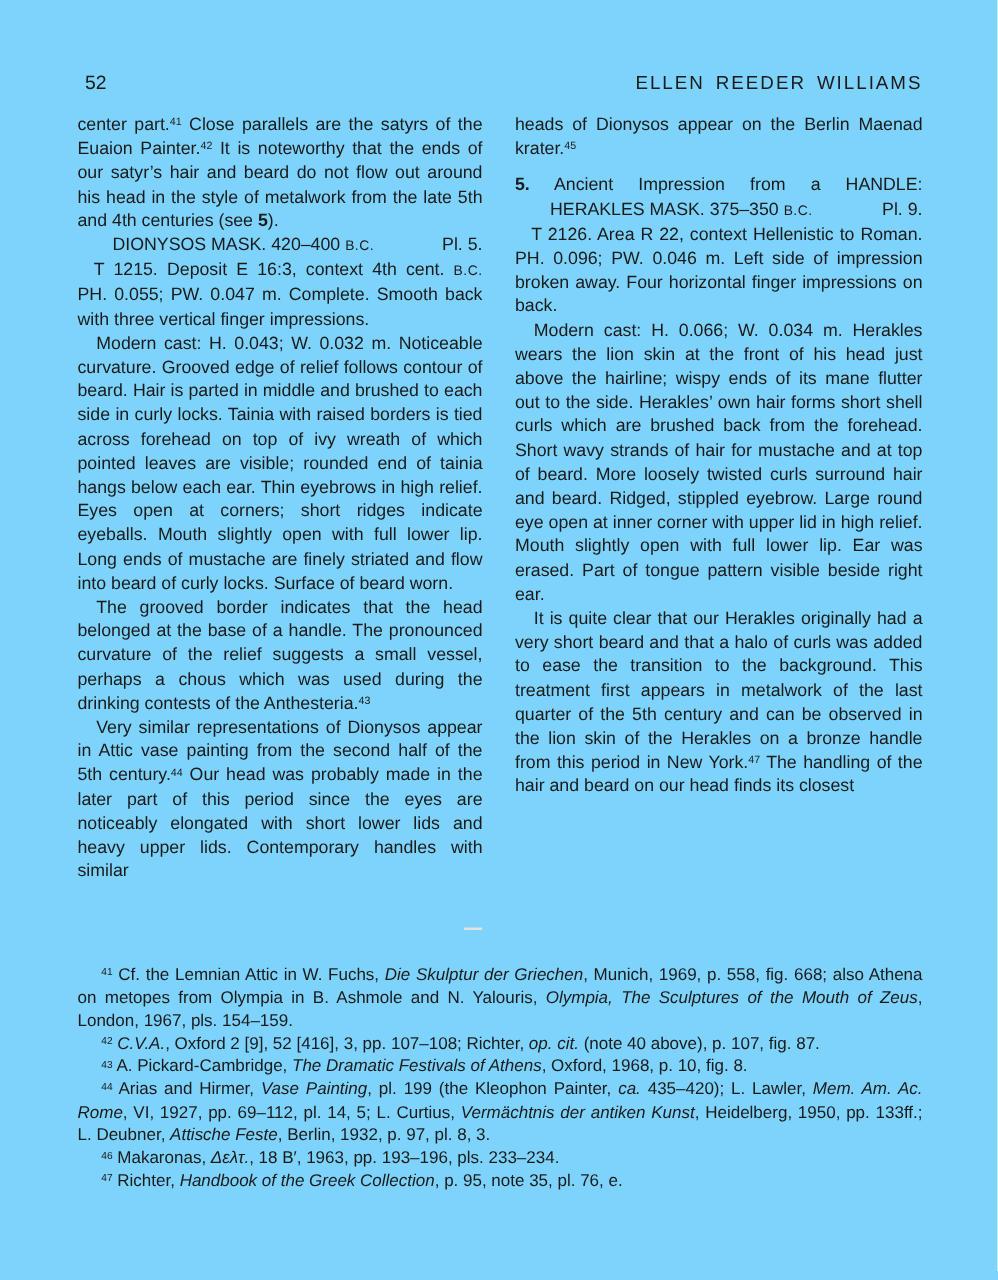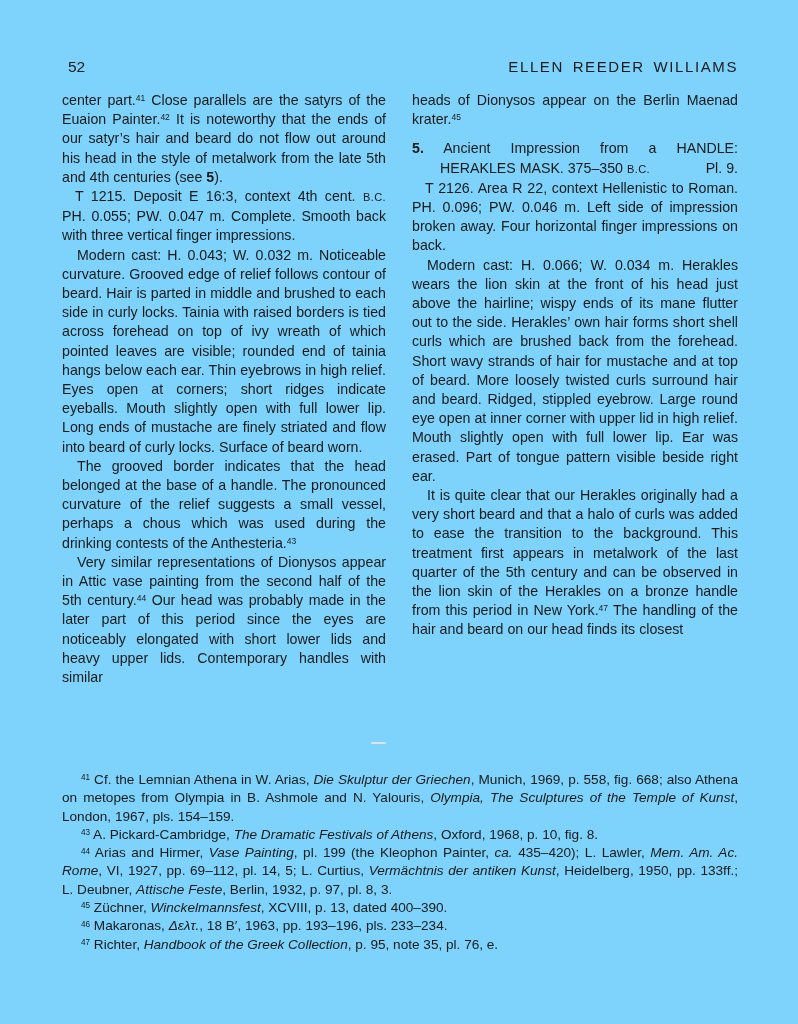--- a/index.html
+++ b/index.html
@@ -103,20 +103,24 @@
 <div class="page">
 
   <div class="header">
     <span class="pagenum">52</span>
     <span class="running-head">ELLEN REEDER WILLIAMS</span>
   </div>
 
   <div class="columns">
     <div class="col col-left">
         <div class="para cont"><span>center part.</span><sup class="sup">41</sup><span> Close parallels are the satyrs of the Euaion Painter.</span><sup class="sup">42</sup><span> It is noteworthy that the ends of our satyr’s hair and beard do not flow out around his head in the style of metalwork from the late 5th and 4th centuries (see </span><span class="bold">5</span><span>).</span></div>
+        <div class="para entry-sub">
+          <span><span>DIONYSOS MASK. 420–400 </span><span class="sc">B.C.</span></span>
+          <span><span>Pl. 5.</span></span>
+        </div>
         <div class="para entry-body"><span>T 1215. Deposit E 16:3, context 4th cent. </span><span class="sc">B.C.</span><span> PH. 0.055; PW. 0.047 m. Complete. Smooth back with three vertical finger impressions.</span></div>
         <div class="para indent"><span>Modern cast: H. 0.043; W. 0.032 m. Noticeable curvature. Grooved edge of relief follows contour of beard. Hair is parted in middle and brushed to each side in curly locks. Tainia with raised borders is tied across forehead on top of ivy wreath of which pointed leaves are visible; rounded end of tainia hangs below each ear. Thin eyebrows in high relief. Eyes open at corners; short ridges indicate eyeballs. Mouth slightly open with full lower lip. Long ends of mustache are finely striated and flow into beard of curly locks. Surface of beard worn.</span></div>
         <div class="para indent"><span>The grooved border indicates that the head belonged at the base of a handle. The pronounced curvature of the relief suggests a small vessel, perhaps a chous which was used during the drinking contests of the Anthesteria.</span><sup class="sup">43</sup></div>
         <div class="para indent"><span>Very similar representations of Dionysos appear in Attic vase painting from the second half of the 5th century.</span><sup class="sup">44</sup><span> Our head was probably made in the later part of this period since the eyes are noticeably elongated with short lower lids and heavy upper lids. Contemporary handles with similar</span></div>
       </div>
     <div class="col col-right">
         <div class="para cont"><span>heads of Dionysos appear on the Berlin Maenad krater.</span><sup class="sup">45</sup></div>
         <div class="para entry-head"><span class="bold">5.</span><span> Ancient Impression from a HANDLE:</span></div>
         <div class="para entry-sub">
           <span><span>HERAKLES MASK. 375–350 </span><span class="sc">B.C.</span></span>
@@ -124,21 +128,21 @@
         </div>
         <div class="para entry-body"><span>T 2126. Area R 22, context Hellenistic to Roman. PH. 0.096; PW. 0.046 m. Left side of impression broken away. Four horizontal finger impressions on back.</span></div>
         <div class="para indent"><span>Modern cast: H. 0.066; W. 0.034 m. Herakles wears the lion skin at the front of his head just above the hairline; wispy ends of its mane flutter out to the side. Herakles’ own hair forms short shell curls which are brushed back from the forehead. Short wavy strands of hair for mustache and at top of beard. More loosely twisted curls surround hair and beard. Ridged, stippled eyebrow. Large round eye open at inner corner with upper lid in high relief. Mouth slightly open with full lower lip. Ear was erased. Part of tongue pattern visible beside right ear.</span></div>
         <div class="para indent"><span>It is quite clear that our Herakles originally had a very short beard and that a halo of curls was added to ease the transition to the background. This treatment first appears in metalwork of the last quarter of the 5th century and can be observed in the lion skin of the Herakles on a bronze handle from this period in New York.</span><sup class="sup">47</sup><span> The handling of the hair and beard on our head finds its closest</span></div>
       </div>
   </div>
 
   <div class="fn-sep"></div>
 
   <div class="footnotes">
-      <div class="footnote"><sup class="sup">41</sup><span> Cf. the Lemnian Athena in W. Arias, </span><span class="it">Die Skulptur der Griechen</span><span>, Munich, 1969, p. 558, fig. 668; also Athena on metopes from Olympia in B. Ashmole and N. Yalouris, </span><span class="it">Olympia, The Sculptures of the Temple of Kunst</span><span>, London, 1967, pls. 154–159.</span></div>
+      <div class="footnote"><sup class="sup">41</sup><span> Cf. the Lemnian Attic in W. Fuchs, </span><span class="it">Die Skulptur der Griechen</span><span>, Munich, 1969, p. 558, fig. 668; also Athena on metopes from Olympia in B. Ashmole and N. Yalouris, </span><span class="it">Olympia, The Sculptures of the Mouth of Zeus</span><span>, London, 1967, pls. 154–159.</span></div>
+      <div class="footnote"><sup class="sup">42</sup><span> </span><span class="it">C.V.A.</span><span>, Oxford 2 [9], 52 [416], 3, pp. 107–108; Richter, </span><span class="it">op. cit.</span><span> (note 40 above), p. 107, fig. 87.</span></div>
       <div class="footnote"><sup class="sup">43</sup><span> A. Pickard-Cambridge, </span><span class="it">The Dramatic Festivals of Athens</span><span>, Oxford, 1968, p. 10, fig. 8.</span></div>
       <div class="footnote"><sup class="sup">44</sup><span> Arias and Hirmer, </span><span class="it">Vase Painting</span><span>, pl. 199 (the Kleophon Painter, </span><span class="it">ca.</span><span> 435–420); L. Lawler, </span><span class="it">Mem. Am. Ac. Rome</span><span>, VI, 1927, pp. 69–112, pl. 14, 5; L. Curtius, </span><span class="it">Vermächtnis der antiken Kunst</span><span>, Heidelberg, 1950, pp. 133ff.; L. Deubner, </span><span class="it">Attische Feste</span><span>, Berlin, 1932, p. 97, pl. 8, 3.</span></div>
-      <div class="footnote"><sup class="sup">45</sup><span> Züchner, </span><span class="it">Winckelmannsfest</span><span>, XCVIII, p. 13, dated 400–390.</span></div>
       <div class="footnote"><sup class="sup">46</sup><span> Makaronas, </span><span class="it">Δελτ.</span><span>, 18 B′, 1963, pp. 193–196, pls. 233–234.</span></div>
       <div class="footnote"><sup class="sup">47</sup><span> Richter, </span><span class="it">Handbook of the Greek Collection</span><span>, p. 95, note 35, pl. 76, e.</span></div>
     </div>
 
 </div>
 
 </body></html>

